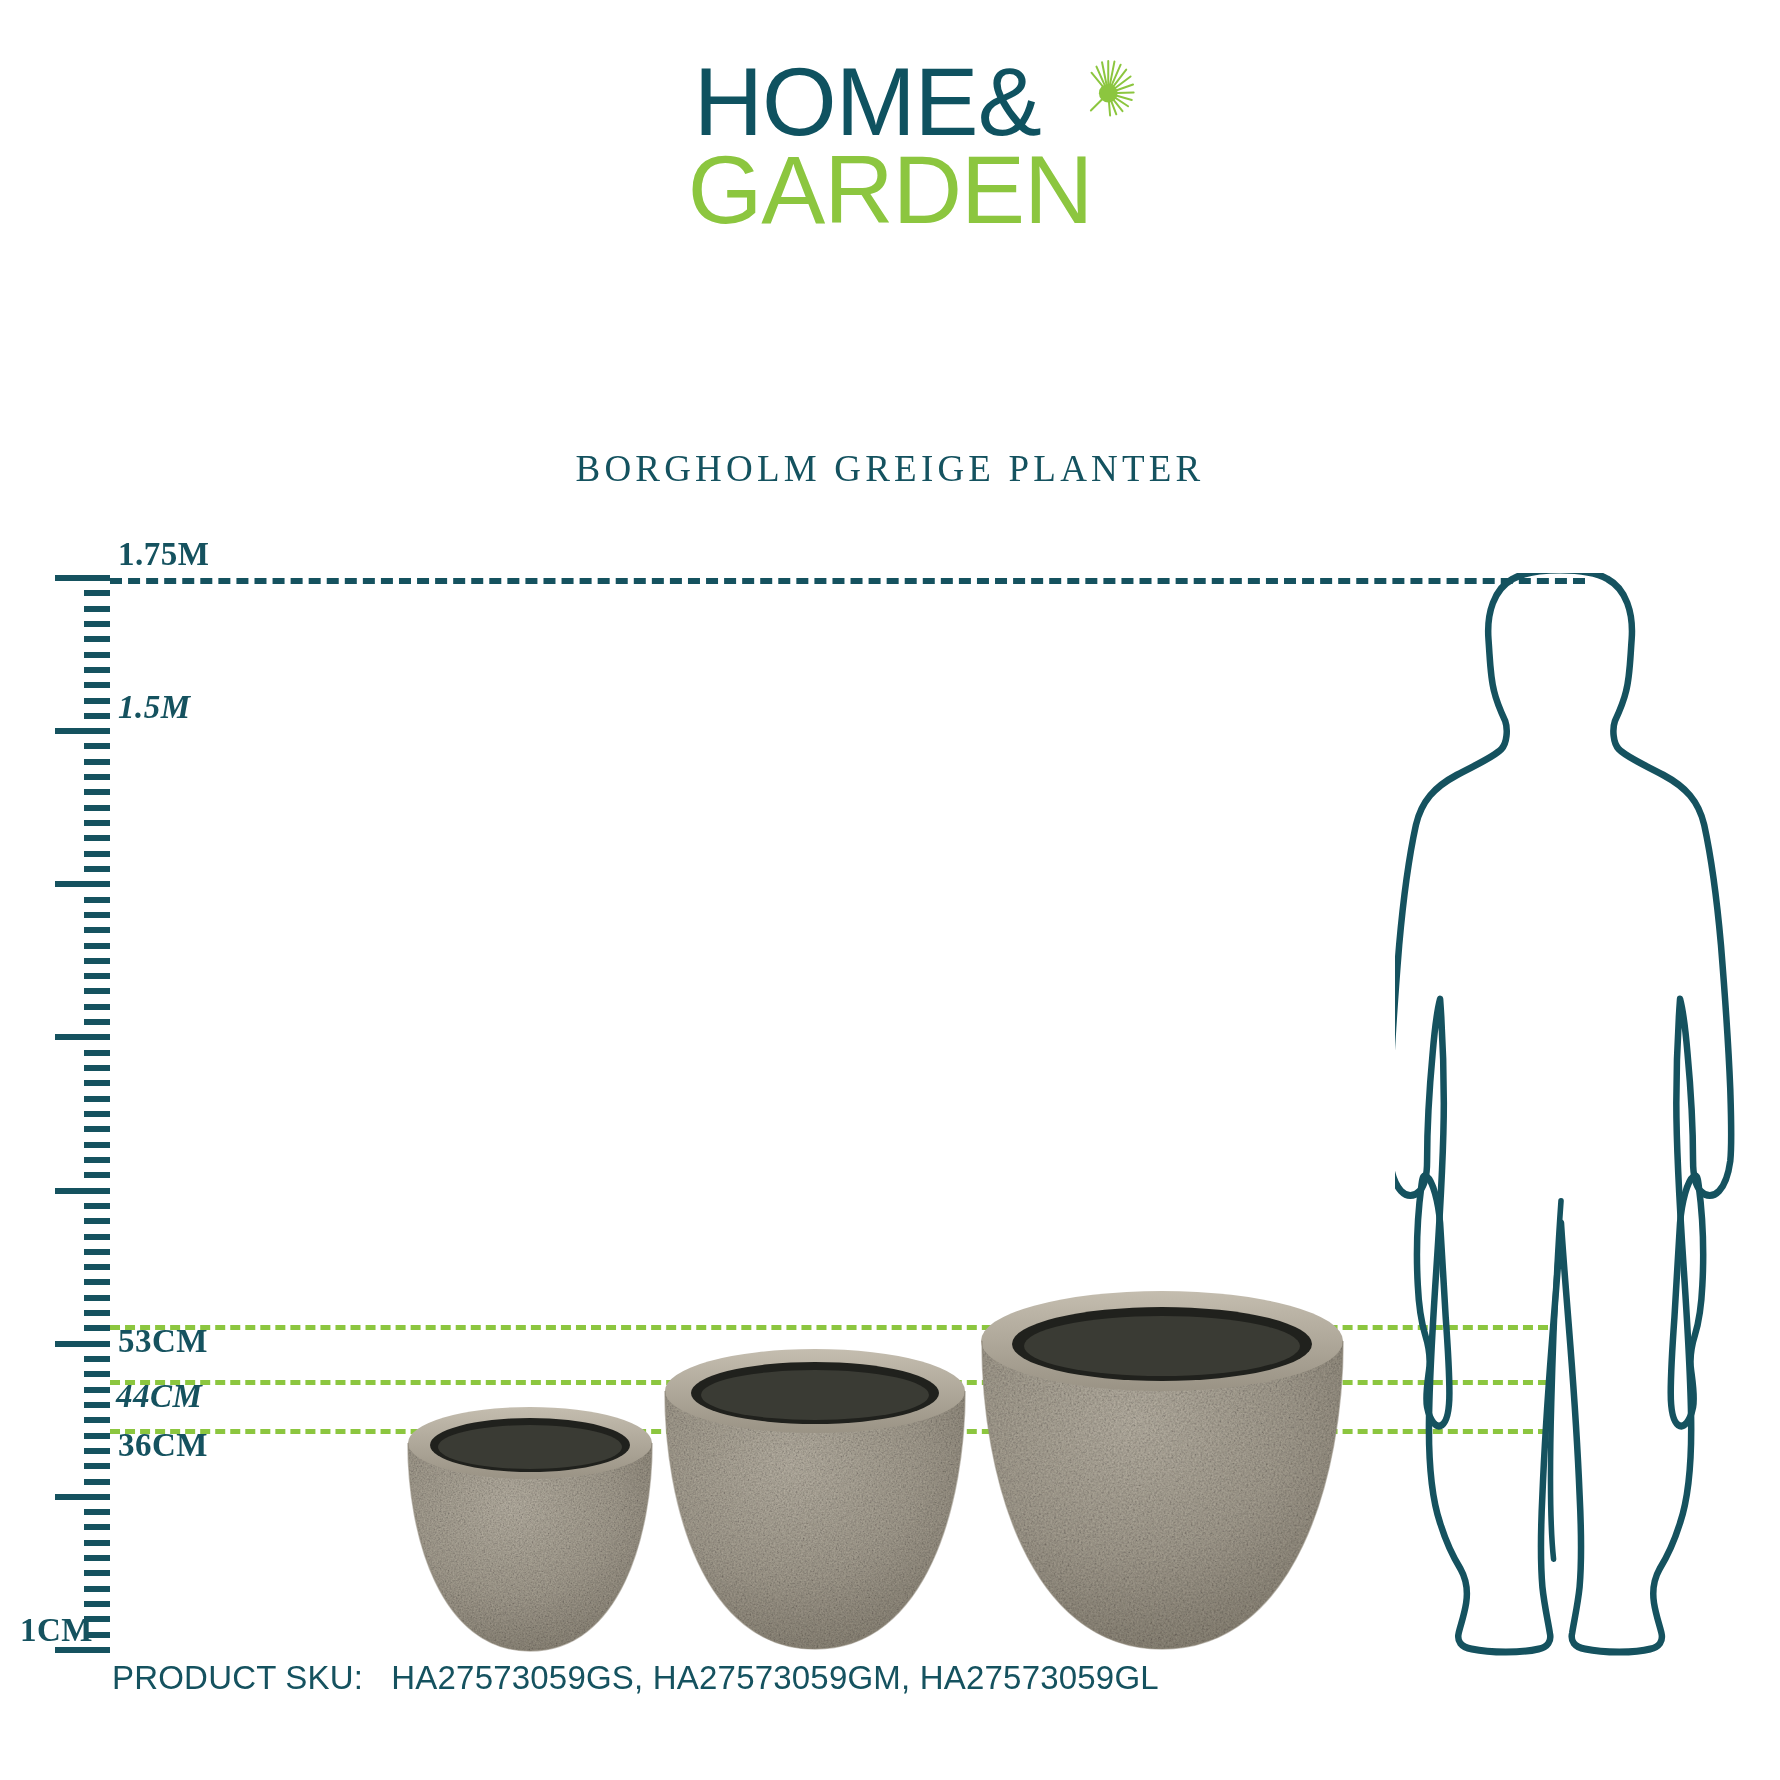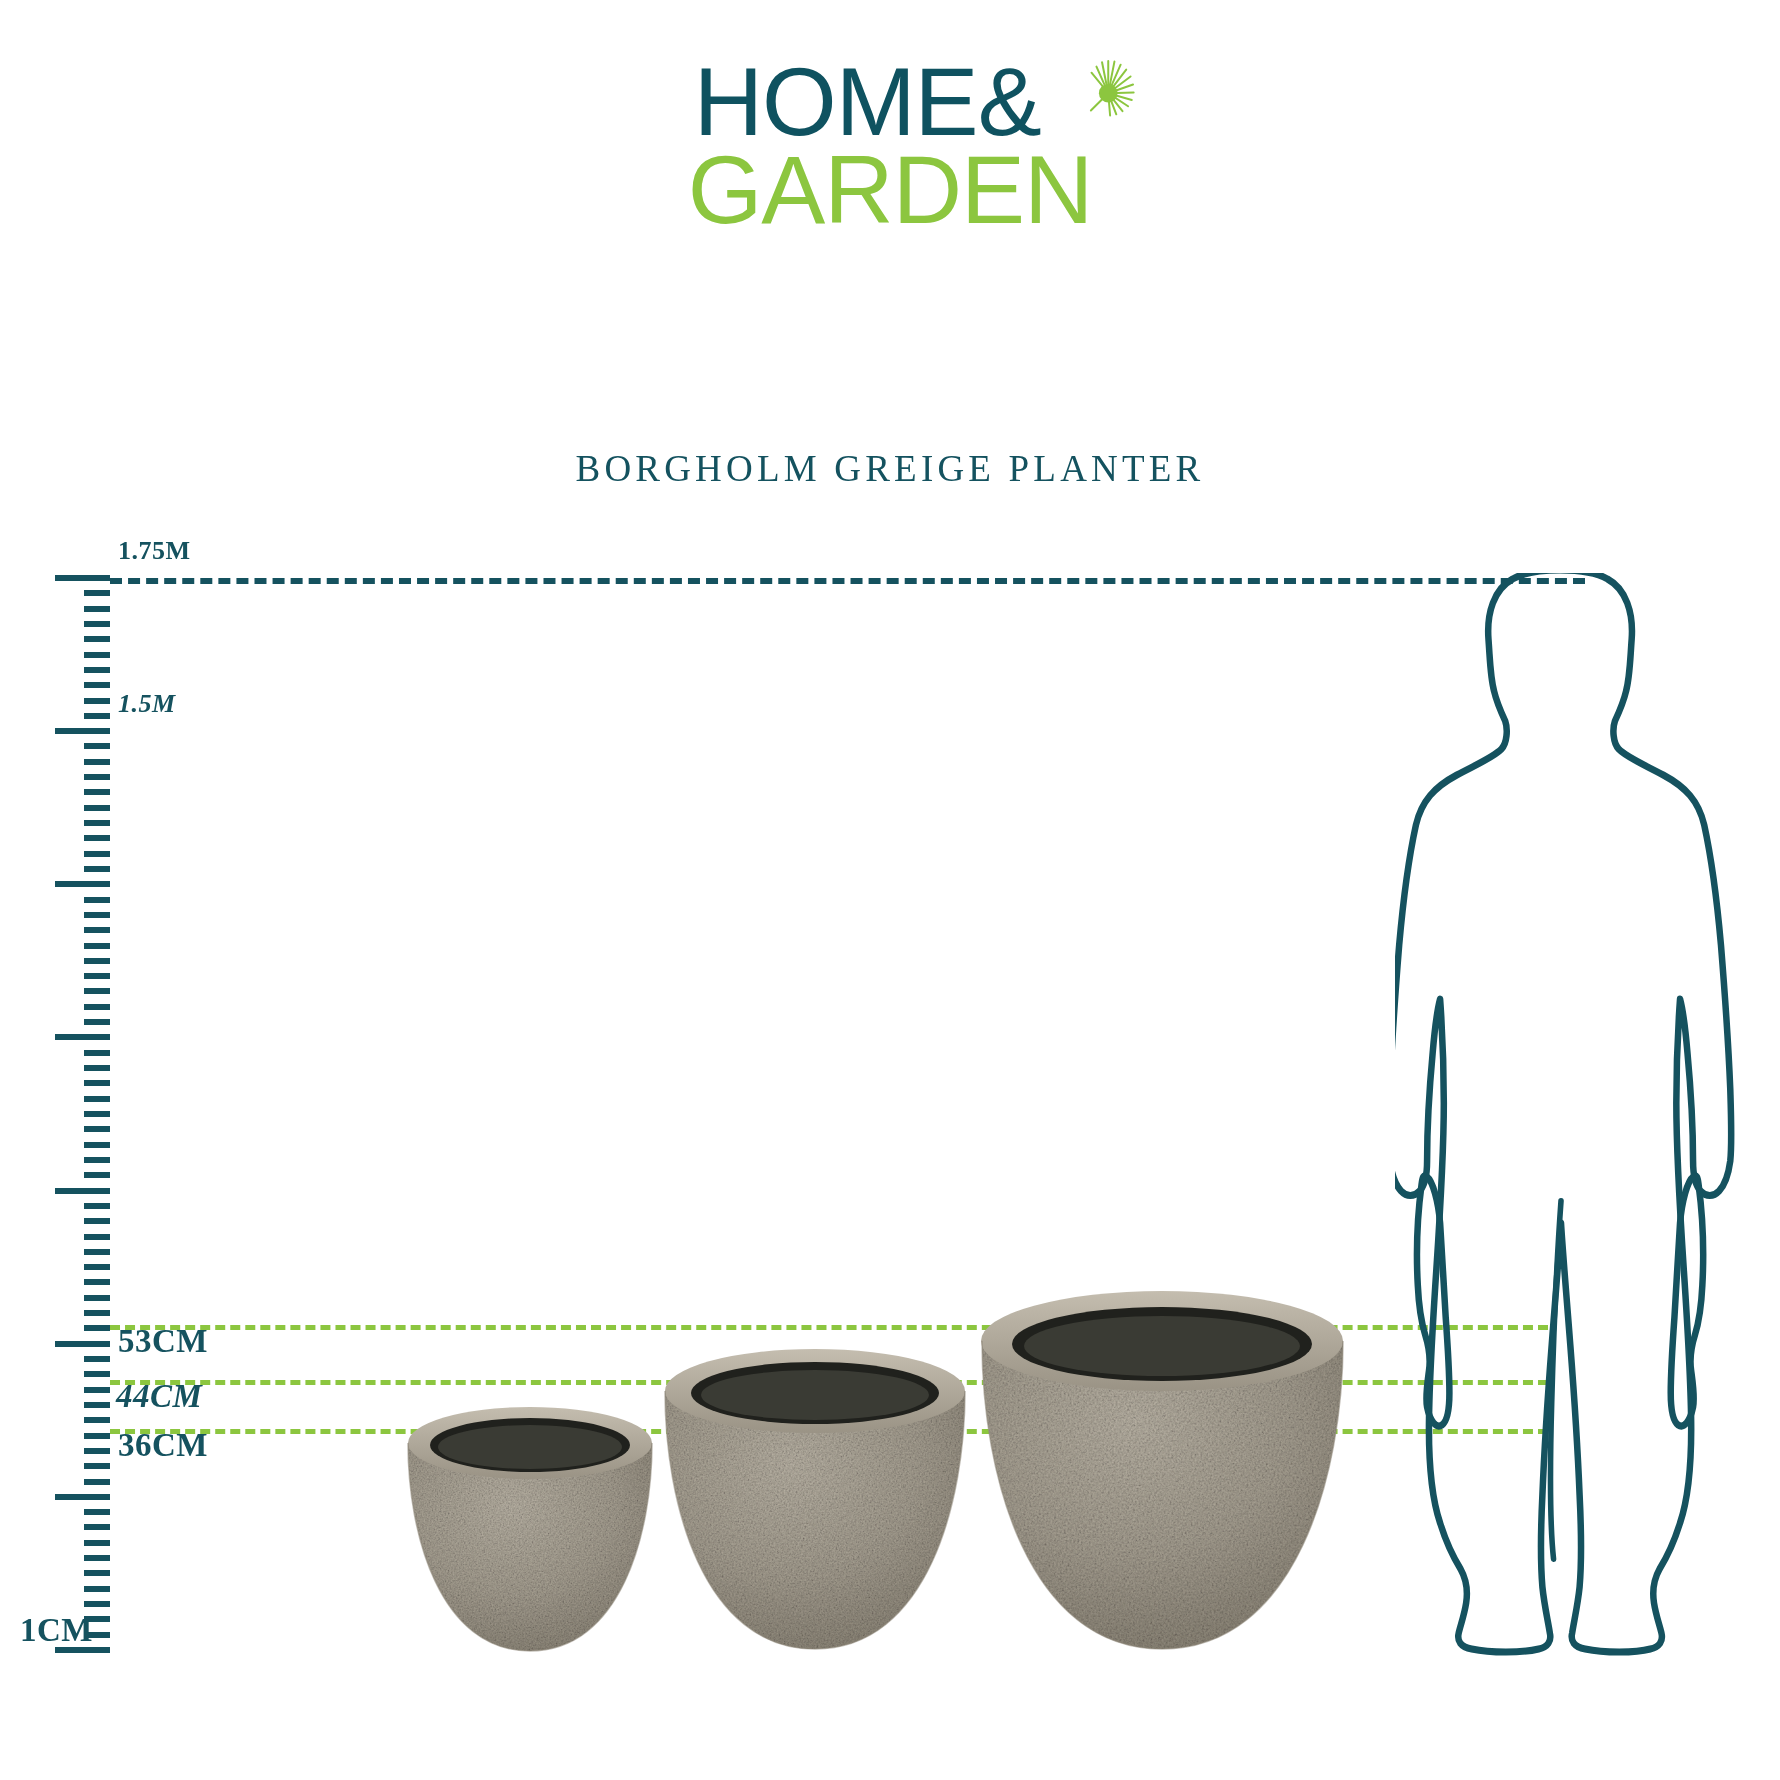--- a/index.html
+++ b/index.html
@@ -99,21 +99,21 @@
   .ref-line.green { border-top-color: #8cc63f; border-top-width: 5px; }
 
   .ref-label {
     position: absolute;
     font-family: "Liberation Serif", serif;
     font-weight: bold;
     color: #15525f;
     white-space: nowrap;
     letter-spacing: 0.5px;
   }
-  .ref-label.big  { font-size: 26px; }
+  .ref-label.big  { font-size: 33px; }
   .ref-label.cm   { font-size: 33px; margin-top: 40px; }
 
   
   .planter {
     position: absolute;
   }
 
   
   #footer {
     position: absolute;
@@ -409,15 +409,20 @@
                C340,774 338,786 340,798 C342,812 344,824 342,834
                C339,848 332,856 326,852 C320,848 318,836 318,820
                C318,798 320,770 322,744 C324,714 326,678 328,650
                C330,628 336,608 342,604 C346,601 347,604 348,612 Z" transform="translate(-20,0) scale(0.93,1)"></path>
 
       <path d="M200,628 C196,680 192,760 190,830 C188,896 188,952 192,986" transform="translate(-20,0) scale(0.93,1)" stroke-width="6"></path>
     </g>
   </svg>
 
   <div id="footer">
+    <div class="footer-line">
+      <span class="footer-label">PRODUCT SKU:</span>
+      <span>&nbsp;</span>
+      <span>HA27573059GS, HA27573059GM, HA27573059GL</span>
+    </div>
   </div>
 
 </div>
 
 </body></html>

